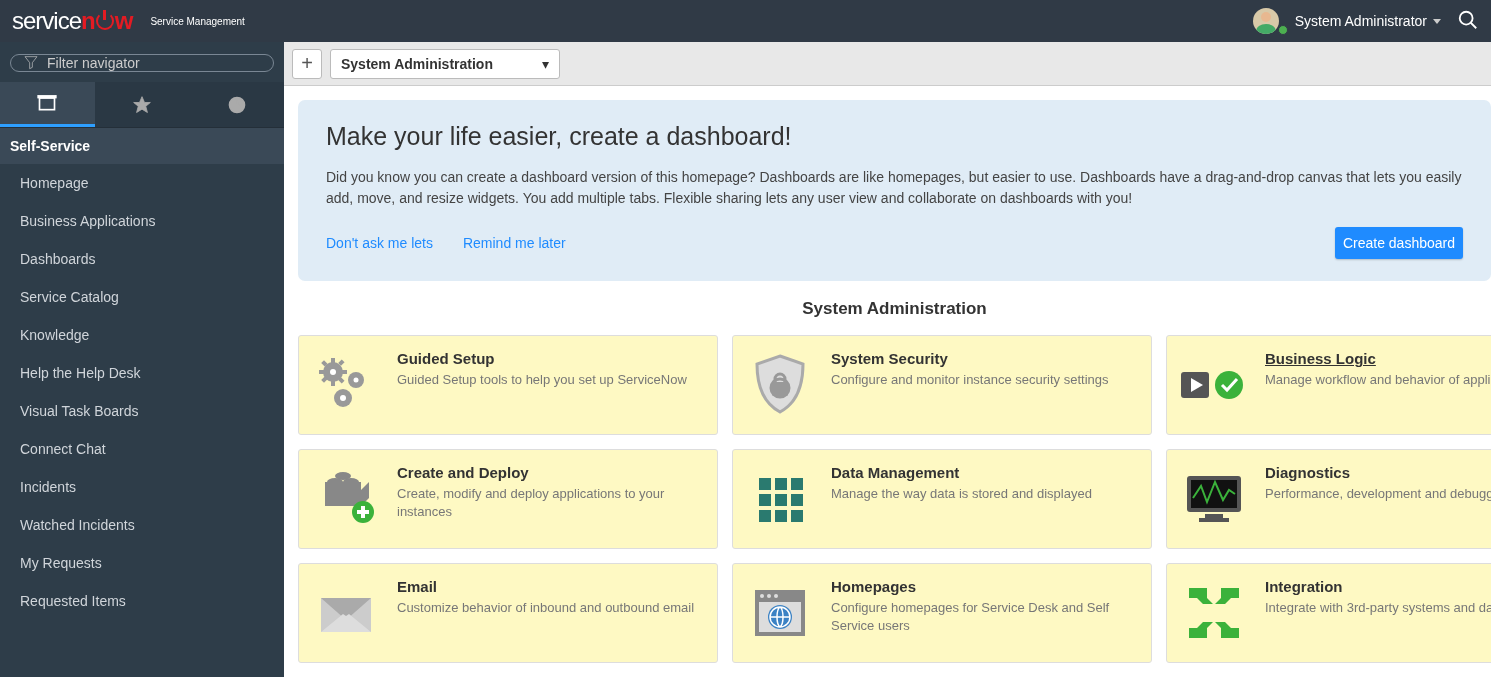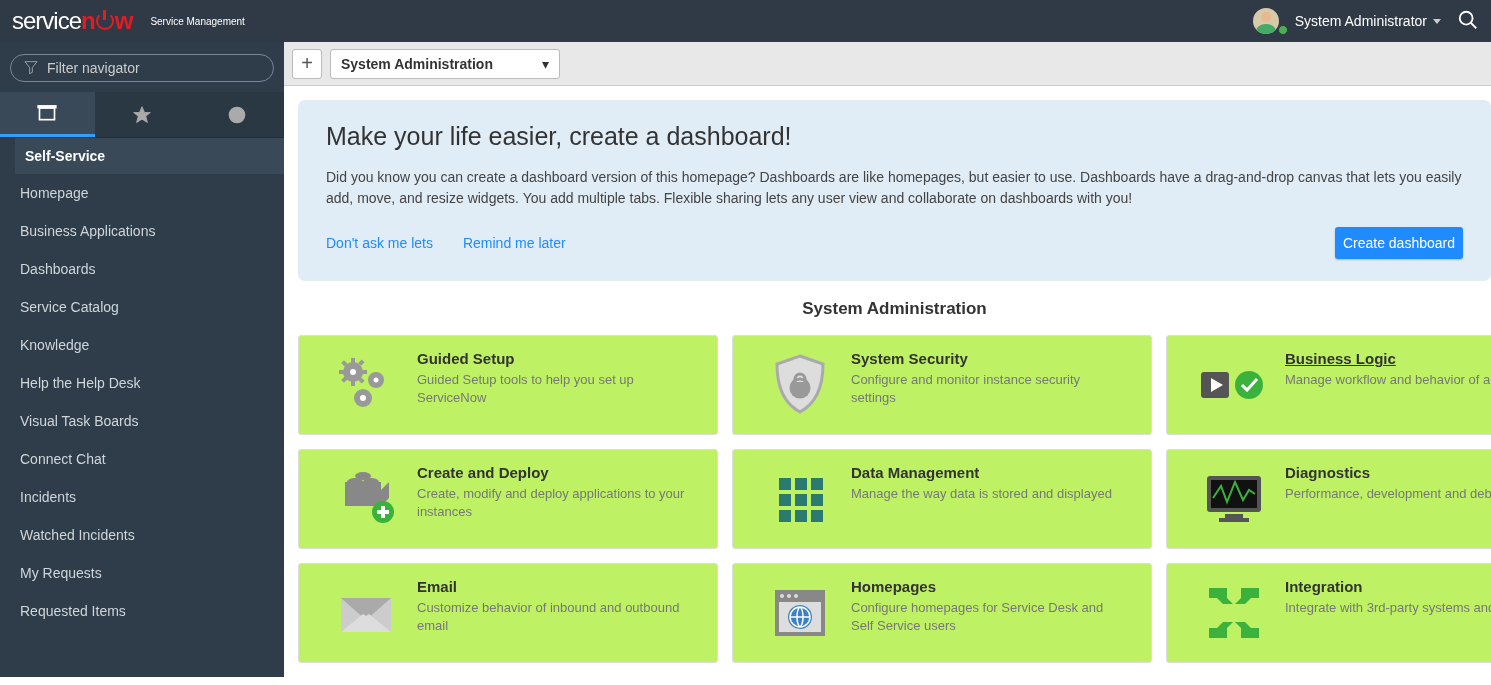--- a/index.html
+++ b/index.html
@@ -23,55 +23,55 @@
   .user-name { font-size:14px; color:#fff; margin-right:6px;}
   .caret-down { width:0; height:0; border-left:4px solid transparent; border-right:4px solid transparent; border-top:5px solid #ccc;}
   .search-ico svg { width:22px; height:22px; fill:none; stroke:#fff; stroke-width:2;}
   
   
   .body-wrap { display:flex; height: 635px;}
   
   
   .sidebar { width: 284px; background: #2e3d49; color:#ccc; display:flex; flex-direction:column; }
   .filter-wrap { padding: 12px 10px 10px; }
-  .filter-box { border:1px solid #7a8794; border-radius: 20px; height: 28px; display:flex; align-items:center; padding:0 12px; background:transparent;}
+  .filter-box { border:1px solid #7a8794; border-radius: 20px; height: 18px; display:flex; align-items:center; padding:0 12px; background:transparent;}
   .filter-ico svg{ width:16px; height:16px; stroke:#ccc; fill:none;}
   .filter-input { background:transparent; border:none; outline:none; color:#ccc; font-size:14px; margin-left:8px; flex:1;}
   .filter-input::placeholder{color:#ccc;}
   .nav-tabs { display:flex; height:46px; border-bottom:1px solid #242f39; background:#2a3844;}
   .nav-tab { flex:1; display:flex; align-items:center; justify-content:center; cursor:pointer;}
   .nav-tab.active { background:#3a4957; border-bottom:3px solid #2e9fff;}
   .nav-tab svg { width:20px; height:20px; fill:#aaa; stroke:#aaa;}
   .nav-tab.active svg{fill:#fff; stroke:#fff;}
   .nav-scroll { flex:1; overflow-y:auto; position:relative;}
   .nav-scroll::-webkit-scrollbar{width:10px;}
   .nav-scroll::-webkit-scrollbar-thumb{background:#aaa; border-radius:0;}
   .nav-scroll::-webkit-scrollbar-track{background:#222;}
-  .nav-section { background:#3a4957; color:#fff; font-weight:bold; padding:10px 10px; font-size:14px;margin-left:15px;}
+  .nav-section { background:#3a4957; color:#fff; font-weight:bold; padding:10px 10px; font-size:14px;}
   .nav-item { padding:11px 20px; font-size:14px; color:#d0d5da; cursor:pointer;}
   
   
   .main { flex:1; background:#fff; display:flex; flex-direction:column; overflow:hidden;}
   .toolbar { height:44px; background:#e8e8e8; border-bottom:1px solid #ccc; display:flex; align-items:center; padding:6px 8px; gap:8px;}
   .tb-btn { width:30px; height:30px; border:1px solid #bbb; background:#fff; border-radius:3px; display:flex; align-items:center; justify-content:center; font-size:20px; color:#555; cursor:pointer;}
   .tb-select { height:30px; border:1px solid #bbb; background:#fff; border-radius:3px; display:flex; align-items:center; padding:0 10px; min-width:230px; justify-content:space-between; cursor:pointer;}
   .tb-select-text{font-size:14px; color:#333; font-weight:bold;}
   .content { flex:1; overflow-y:auto; padding:14px 0 14px 14px;}
   
   .banner { background:#e0ecf6; border-radius:7px; padding:22px 28px; margin-bottom:18px; margin-right:0;}
   .banner h2 { font-size:25px; font-weight:normal; color:#333; margin-bottom:16px;}
   .banner p { font-size:14px; color:#444; line-height:1.5; margin-bottom:18px;}
   .banner-actions { display:flex; align-items:center;}
   .banner-link { color:#1f8bff; font-size:14px; cursor:pointer; margin-right:30px;}
   .banner-spacer{flex:1;}
   .banner-btn { background:#1f8bff; color:#fff; border:none; padding:8px 8px; font-size:14px; border-radius:3px; cursor:pointer; box-shadow:0 1px 2px rgba(0,0,0,.2);}
   
   .section-title { text-align:center; font-size:17px; font-weight:bold; color:#333; margin:8px 0 16px;}
   .cards { display:grid; grid-template-columns: repeat(3, 420px); gap:14px; padding-right:0;}
-  .card { border:1px solid #ddd; border-radius:3px; padding:14px 32px; display:flex; gap:16px; min-height:100px; cursor:pointer; background:#bef264;}
+  .card { border:1px solid #ddd; border-radius:3px; padding:14px 12px; display:flex; gap:16px; min-height:100px; cursor:pointer; background:#fef9c3;}
   .card-ico { width:70px; height:70px; flex-shrink:0; display:flex; align-items:center; justify-content:center;}
   .card-body h3 { font-size:15px; font-weight:bold; color:#333; margin-bottom:4px;}
   .card-body h3.underline{text-decoration:underline;}
   .card-body p { font-size:13px; color:#777; line-height:1.4;}
 </style>
 </head>
 <body>
 
 <div class="header">
   <div class="logo">

